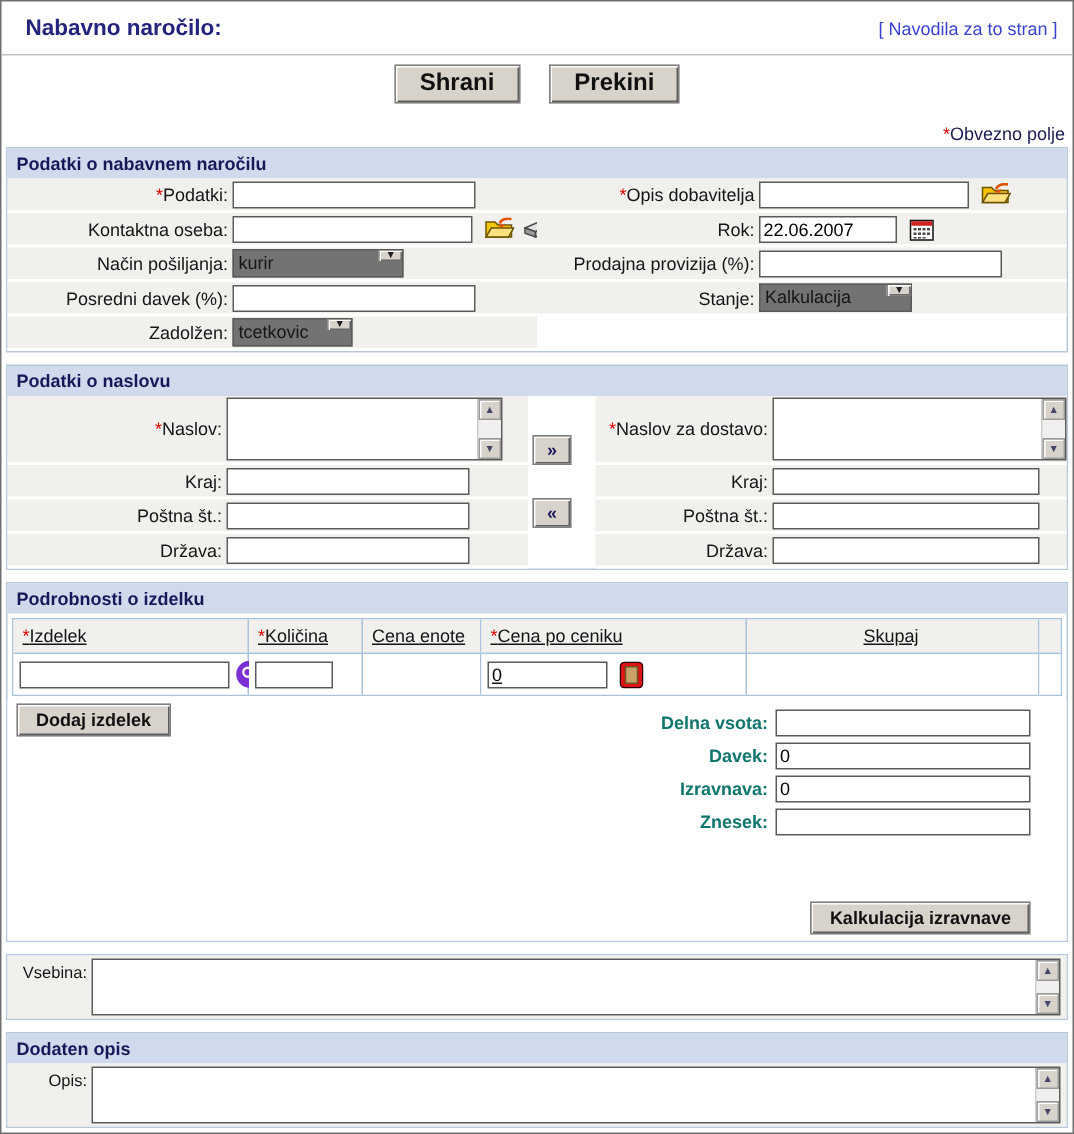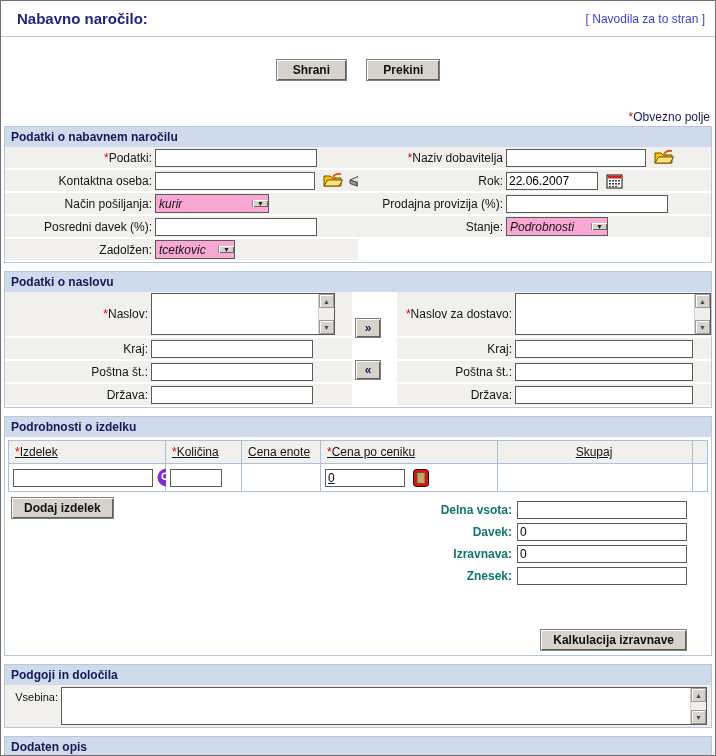--- a/index.html
+++ b/index.html
@@ -7,35 +7,35 @@
   .page { width:716px; height:756px; border:1px solid #6f6f6f; background:#fff;
           font-family:"Liberation Sans", sans-serif; font-size:12px; color:#151515;
           overflow:hidden; position:relative; }
   .header { display:flex; justify-content:space-between; align-items:flex-start; padding:9px 10px 0 16px; }
   .title { font-size:15px; font-weight:bold; color:#24247e; }
   .help-link { color:#3a43cf; cursor:pointer; padding-top:2px; }
   .rule { height:1px; background:#c3c3c3; margin-top:9px; }
   .topbtns { text-align:center; margin-top:6px; }
   .btn { display:inline-block; background:#d7d3ca; border:1px solid #7f7f7f;
          box-shadow: inset 1px 1px 0 #fdfdfd, inset -1px -1px 0 #5f5f5f;
-         font-weight:bold; font-size:12px; padding:3px 16px; margin:16px 8px; cursor:pointer; color:#101010; }
+         font-weight:bold; font-size:16px; padding:3px 16px; margin:0 8px; cursor:pointer; color:#101010; }
   .required-note { text-align:right; padding-right:5px; color:#1a1a52; margin-top:13px; }
   .star { color:#dd0000; }
   .section { margin:2px 3px 8px 3px; border:1px solid #b5c8de; }
   .section-h { background:#cfdbec; color:#17175a; font-weight:bold; padding:3px 6px; height:20px; }
   .grid2 { display:flex; }
   .col { width:50%; }
   .frow { display:flex; align-items:center; background:#f1f0ec; border-bottom:2px solid #fff; height:23px; }
   .frow.tall { height:46px; }
   .flabel { text-align:right; padding-right:3px; flex:none; white-space:nowrap; }
   .lw150 { width:150px; } .lw148 { width:148px; } .lw146 { width:146px; } .lw118 { width:118px; }
   .ti { height:18px; border:1px solid #5a5a5a; background:#fff; font:12px "Liberation Sans",sans-serif; padding:0 2px; outline:none; }
   .w162 { width:162px; } .w160 { width:160px; } .w140 { width:140px; } .w92 { width:92px; }
   .w178 { width:178px; } .w52 { width:52px; } .w80 { width:80px; } .w170 { width:170px; }
-  .combo { display:inline-flex; height:19px; border:1px solid #5a5a5a; background:#f9a8d4; align-items:center;font-style:italic; }
+  .combo { display:inline-flex; height:19px; border:1px solid #5a5a5a; background:#737373; align-items:flex-start; }
   .combo-text { padding:1px 4px 0 3px; flex:1; white-space:nowrap; overflow:hidden; }
   .combo-btn { width:16px; background:#d7d3ca; border-left:1px solid #8a8a8a;
                box-shadow: inset 1px 1px 0 #fff, inset -1px -1px 0 #666;
                display:flex; align-items:center; justify-content:center; font-size:7px; color:#222; cursor:pointer; }
   .cw114 { width:114px; } .cw80 { width:80px; } .cw102 { width:102px; }
   .icon { display:inline-flex; align-items:center; cursor:pointer; }
   .ml8 { margin-left:8px; } .ml6 { margin-left:6px; } .ml4 { margin-left:4px; }
   .fake-ta { display:flex; border:1px solid #5a5a5a; background:#fff; }
   .h42 { height:42px; } .h38 { height:38px; }
   .ta-inner { flex:1; border:none; outline:none; resize:none; font:12px "Liberation Sans",sans-serif; padding:1px 2px; background:#fff; }
@@ -125,21 +125,21 @@
         <div class="frow">
           <span class="flabel lw150">Zadolžen:</span>
           <span class="combo cw80">
             <span class="combo-text">tcetkovic</span>
             <span class="combo-btn">▼</span>
           </span>
         </div>
       </div>
       <div class="col">
         <div class="frow">
-          <span class="flabel lw148"><span class="star">*</span><span>Naziv dobavitelja</span></span>
+          <span class="flabel lw148"><span class="star">*</span><span>Opis dobavitelja</span></span>
           <input class="ti w140" value="" style="">
           <span class="icon ml8">
             <svg width="20" height="15" viewBox="0 0 20 15">
                 <path d="M1 13 V3 h6 l2 2 h9 v8 z" fill="#f7c500" stroke="#6b5200"></path>
                 <path d="M1 13 l3.5-6 h15 l-3.5 6 z" fill="#ffe17d" stroke="#6b5200"></path>
                 <path d="M18 1 q-6 -1 -8 3" stroke="#e05400" fill="none" stroke-width="1.8"></path>
                 <path d="M9 5.5 l4.5 -1.5 -1.5 3 z" fill="#e05400"></path>
               </svg>
           </span>
         </div>
@@ -166,21 +166,21 @@
               </svg>
           </span>
         </div>
         <div class="frow">
           <span class="flabel lw148">Prodajna provizija (%):</span>
           <input class="ti w162" value="" style="">
         </div>
         <div class="frow">
           <span class="flabel lw148">Stanje:</span>
           <span class="combo cw102">
-            <span class="combo-text">Podrobnosti</span>
+            <span class="combo-text">Kalkulacija</span>
             <span class="combo-btn">▼</span>
           </span>
         </div>
       </div>
     </div>
   </div>
 
   <div class="section">
     <div class="section-h">Podatki o naslovu</div>
     <div class="addr">
@@ -294,21 +294,20 @@
         <span class="tlabel">Znesek:</span>
         <input class="ti w170" value="" style="">
       </div>
       <div class="calc-row">
         <span class="btn-sm">Kalkulacija izravnave</span>
       </div>
     </div>
   </div>
 
   <div class="section">
-    <div class="section-h">Podgoji in določila</div>
     <div class="ta-row">
       <span class="flabel" style="width:56px">Vsebina:</span>
       <span class="fake-ta h38">
         <textarea class="ta-inner" style=""></textarea>
         <span class="ta-sb">
           <span class="sb-btn">▲</span>
           <span class="sb-btn">▼</span>
         </span>
       </span>
     </div>

